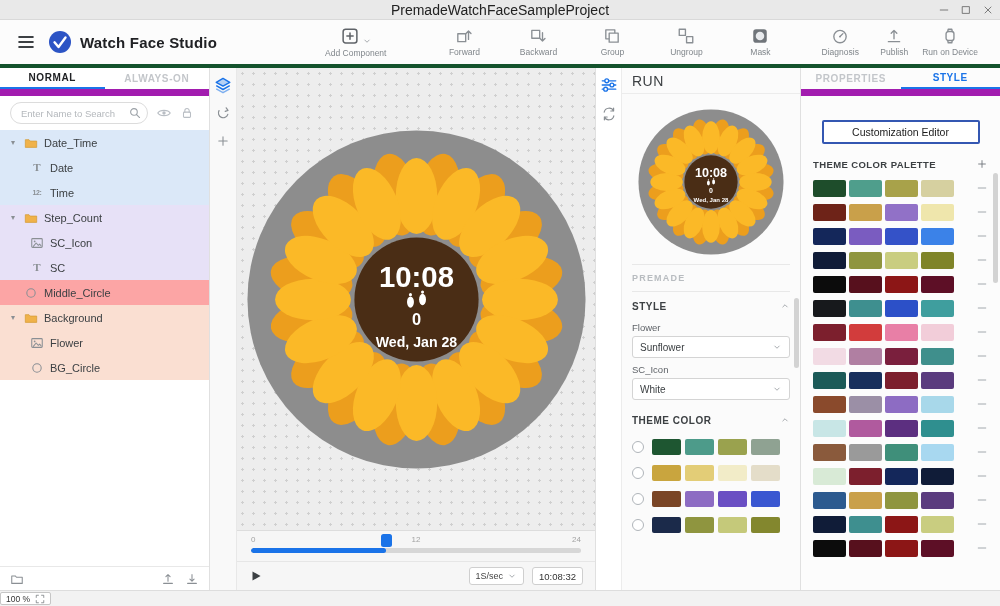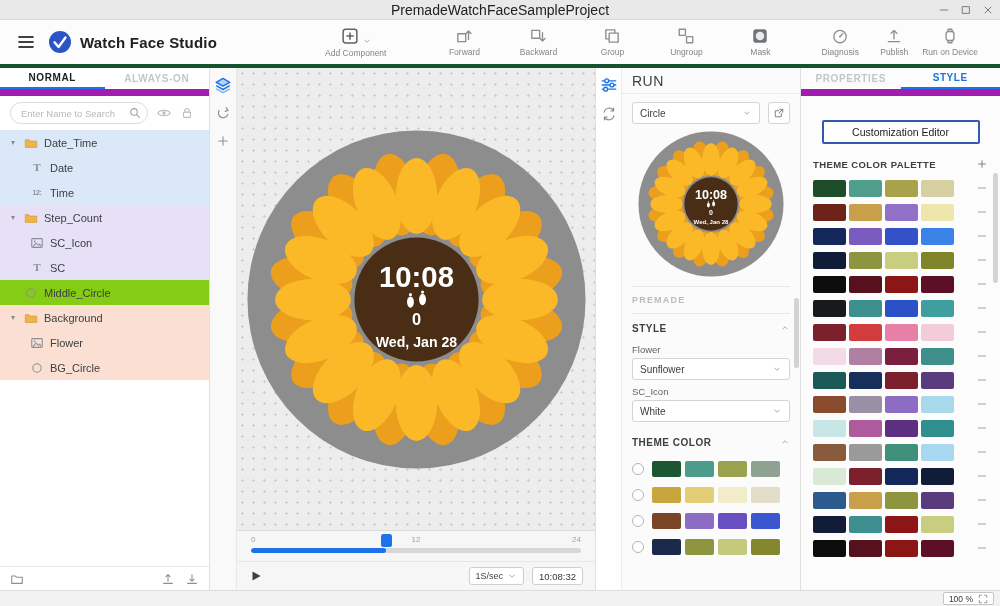--- a/index.html
+++ b/index.html
@@ -77,21 +77,21 @@
 .vscroll{position:absolute;right:1px;width:5px;background:#d3d3d3;border-radius:3px}
 
 .style-panel{width:200px;border-left:1px solid #e0e0e0;background:#fcfcfc;display:flex;flex-direction:column;position:relative;overflow:hidden}
 .sp-body{padding:8px 12px 0;overflow:hidden}
 .cust-btn{display:block;margin:16px auto 0;width:158px;height:24px;background:#fff;border:2px solid #3457b2;font-size:10.5px;color:#1b1b1b;border-radius:2px}
 .pal-head{margin:14px 0 6px;display:flex;align-items:center;justify-content:space-between;font-size:9.5px;font-weight:bold;letter-spacing:.4px;color:#3c4043}
 .palette-row{display:flex;align-items:center;gap:3px;height:24px}
 .ptile{width:33px;height:17px;border-radius:2px;display:inline-block}
 .rowminus{margin-left:auto}
 
-.statusbar{height:16px;background:#f2f2f2;border-top:1px solid #ddd;display:flex;align-items:center;justify-content:flex-end;padding-right:6px}
+.statusbar{height:16px;background:#f2f2f2;border-top:1px solid #ddd;display:flex;align-items:center;padding-right:6px}
 .zoom-box{display:flex;align-items:center;gap:5px;background:#fff;border:1px solid #c6c6c6;border-radius:2px;height:13px;padding:0 5px;font-size:8.5px;color:#333}
 
 .ic{display:inline-flex;align-items:center;justify-content:center;flex:none}
 .ic10{width:10px;height:10px}.ic12{width:12px;height:12px}.ic14{width:14px;height:14px}
 .ic16{width:16px;height:16px}.ic18{width:18px;height:18px}.ic20{width:20px;height:20px}
 .glyph-t{font-family:"Liberation Serif",serif;font-size:11px;font-weight:bold;color:#8a8f94;line-height:1}
 .glyph-12{font-size:7px;font-weight:bold;color:#8a8f94;letter-spacing:-.3px;line-height:1}
 </style>
 </head>
 <body>
@@ -303,21 +303,21 @@
             </svg>
           </span>
           <span class="tree-label">SC_Icon</span>
         </div>
         <div class="tree-row child" style="background: rgb(231, 225, 247);">
           <span class="ic ic14">
             <span class="glyph-t">T</span>
           </span>
           <span class="tree-label">SC</span>
         </div>
-        <div class="tree-row" style="background: #84cc16;">
+        <div class="tree-row" style="background: #fca5a5;">
           <span class="caret"></span>
           <span class="ic ic14">
             <svg viewBox="0 0 16 16" width="100%" height="100%" fill="none" stroke="#8a8f94" stroke-width="1.2" stroke-linecap="round" stroke-linejoin="round">
               <circle cx="8" cy="8" r="4.8"></circle>
             </svg>
           </span>
           <span class="tree-label">Middle_Circle</span>
         </div>
         <div class="tree-row" style="background: rgb(250, 223, 210);">
           <span class="caret">▾</span>
@@ -486,37 +486,20 @@
         </span>
       <span class="ic ic16">
           <svg viewBox="0 0 16 16" width="100%" height="100%" fill="none" stroke="#8a8f94" stroke-width="1.2" stroke-linecap="round" stroke-linejoin="round">
             <path d="M3.2 6.2A5 5 0 0112.6 5M12.8 9.8A5 5 0 013.4 11M12.6 2.2V5h-2.8M3.4 13.8V11h2.8"></path>
           </svg>
         </span>
     </div>
     <div class="run-content">
       <div class="panel-header">RUN</div>
       <div class="run-body">
-        <div class="device-row">
-          <span class="select device-select">
-            <span>Circle</span>
-            <span class="ic ic10">
-                <svg viewBox="0 0 16 16" width="100%" height="100%" fill="none" stroke="#8a8f94" stroke-width="1.2" stroke-linecap="round" stroke-linejoin="round">
-                  <path d="M4.5 6.5L8 10l3.5-3.5"></path>
-                </svg>
-              </span>
-          </span>
-          <span class="sq-btn">
-            <span class="ic ic12">
-                <svg viewBox="0 0 16 16" width="100%" height="100%" fill="none" stroke="#70757a" stroke-width="1.2" stroke-linecap="round" stroke-linejoin="round">
-                  <path d="M11 8.5V13H3V5h4.5M9 3h4v4M13 3L7.8 8.2"></path>
-                </svg>
-              </span>
-          </span>
-        </div>
         <svg class="watch-sm" viewBox="0 0 200 200">
           <use href="#wf-scene"></use>
         </svg>
         <div class="premade">PREMADE</div>
         <div class="sect-head">
           <span>STYLE</span>
           <span class="ic ic10">
               <svg viewBox="0 0 16 16" width="100%" height="100%" fill="none" stroke="#8a8f94" stroke-width="1.2" stroke-linecap="round" stroke-linejoin="round">
                 <path d="M4.5 9.5L8 6l3.5 3.5"></path>
               </svg>

